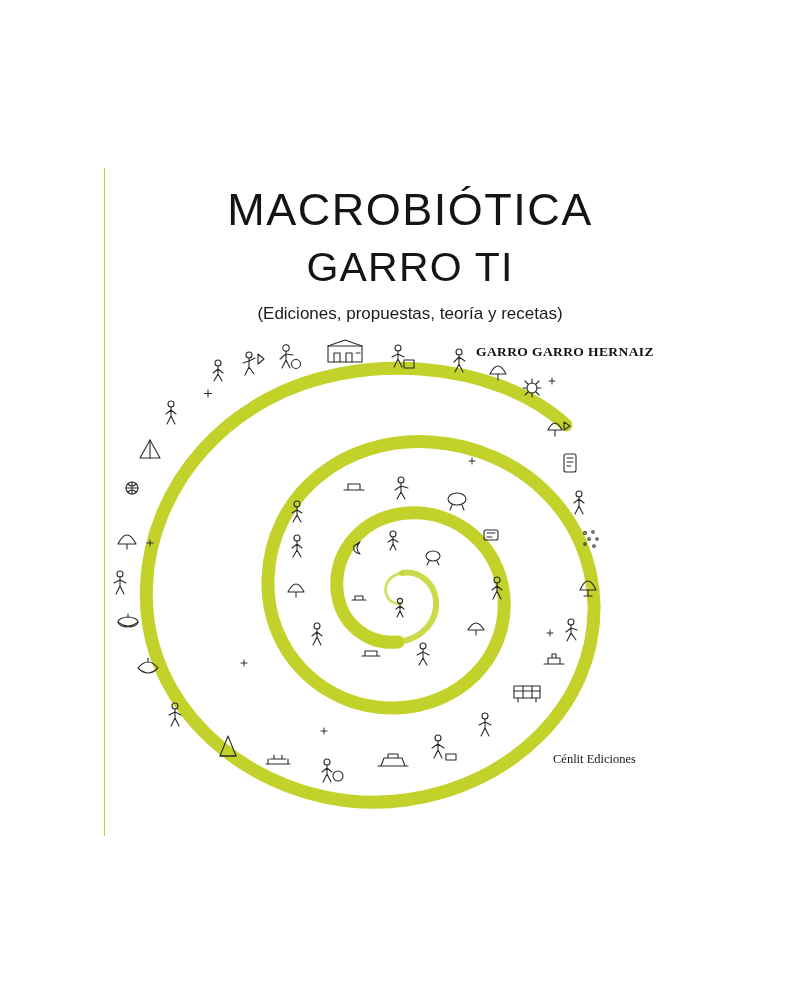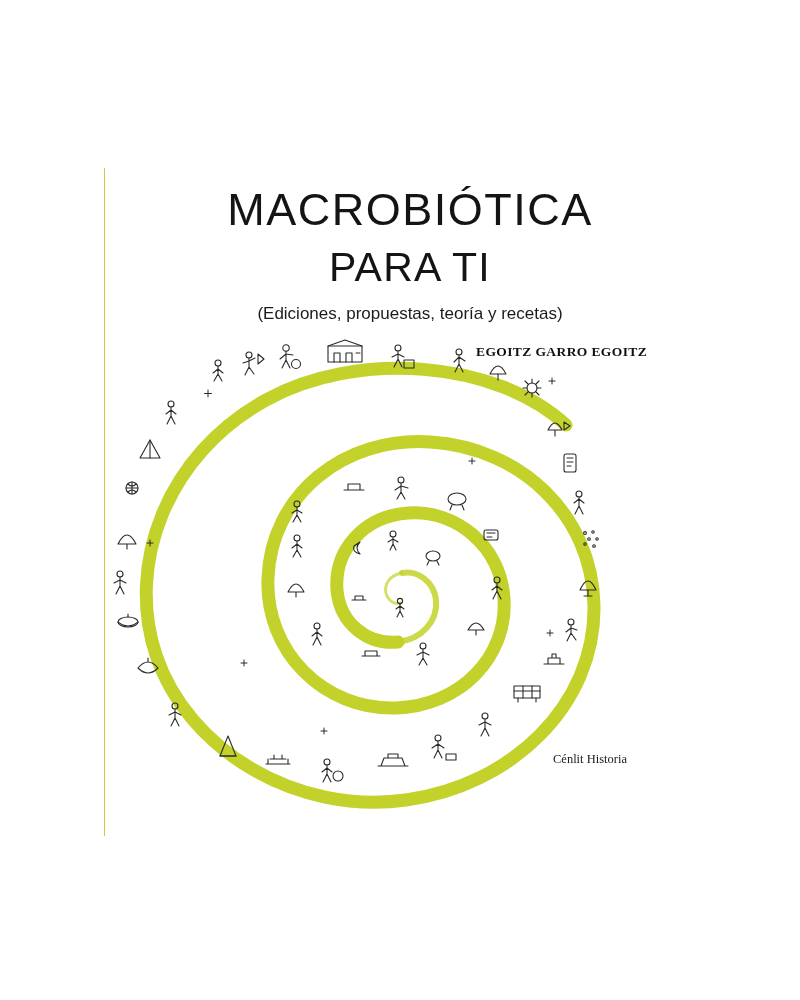--- a/index.html
+++ b/index.html
@@ -93,27 +93,27 @@
 </style>
 </head>
 <body>
 
 <div id="cover">
 
   <div id="spine-rule"></div>
 
   <div id="title-block">
     <div id="main-title">MACROBIÓTICA</div>
-    <div id="sub-title">PARA TI</div>
+    <div id="sub-title">GARRO TI</div>
     <div id="parenthetical">(Ediciones, propuestas, teoría y recetas)</div>
   </div>
 
-  <div id="author">EGOITZ GARRO EGOITZ</div>
-
-  <div id="publisher">Cénlit Historia</div>
+  <div id="author">GARRO GARRO HERNAIZ</div>
+
+  <div id="publisher">Cénlit Ediciones</div>
 
   <div id="artwork">
     <svg width="560" height="500" viewBox="0 0 560 500" xmlns="http://www.w3.org/2000/svg">
 
       <g fill="none" stroke="#c3d22a" stroke-linecap="round">
         <path d="M470 95
                  C 400 30, 260 20, 170 70
                  C 70 125, 30 235, 60 325
                  C 92 420, 200 485, 310 470
                  C 415 456, 500 375, 498 275

